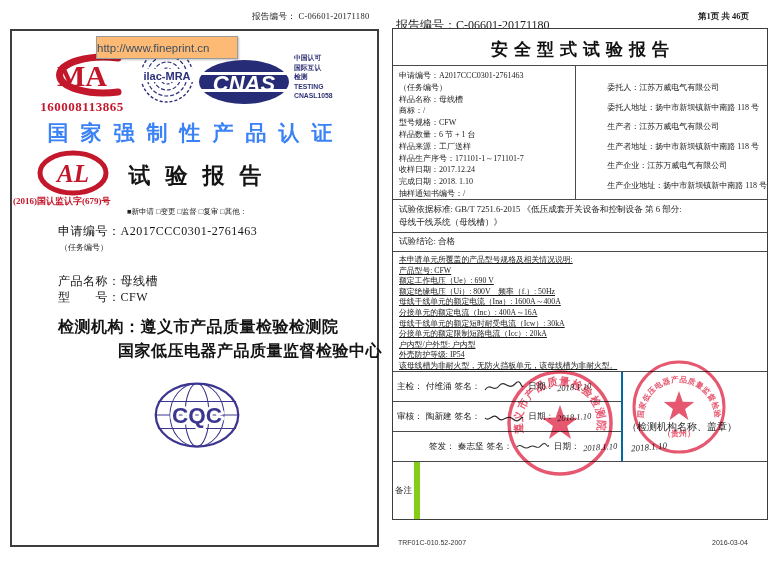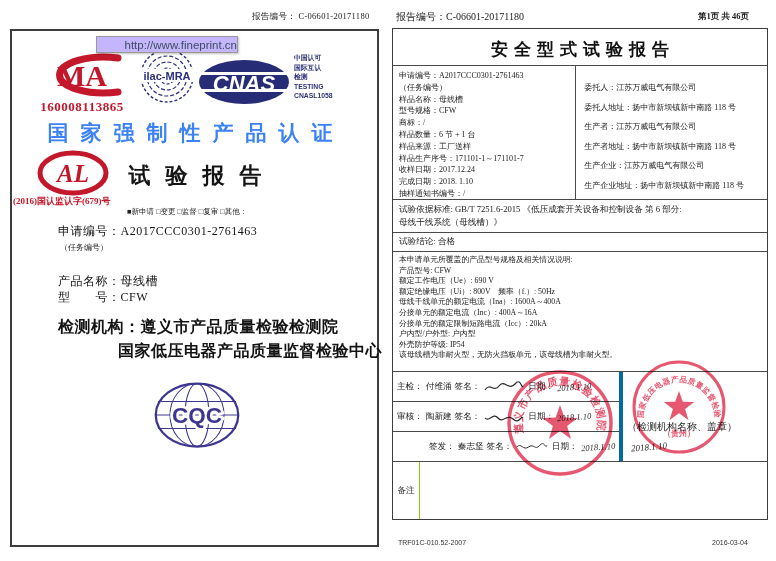--- a/index.html
+++ b/index.html
@@ -8,64 +8,64 @@
 
   .abs { position:absolute; }
 
   
   .lp-report { left:252px; top:11px; font-size:8.5px; letter-spacing:.3px; color:#222; }
   .left-page { left:10px; top:29px; width:369px; height:518px; border:2px solid #3d3d3d; background:#fff; }
 
   .cma-num { left:30px; top:99px; width:104px; text-align:center; font-size:13px; font-weight:bold; color:#c3172b; letter-spacing:.5px; }
   .cnas-side { left:294px; top:53px; font-size:6.8px; line-height:9.5px; font-weight:bold; color:#2f3376; font-family:"Liberation Sans",sans-serif; }
 
-  .fineprint { left:96px; top:36px; width:142px; height:17px; background:#c4b5fd; border:1px solid #9a9a9a; box-shadow:1px 1px 2px rgba(0,0,0,.25); display:flex; align-items:center; justify-content:flex-end; font-family:"Liberation Sans","DejaVu Sans",sans-serif; font-size:11.5px; color:#3d4f62; }
+  .fineprint { left:96px; top:36px; width:142px; height:23px; background:#fdba74; border:1px solid #9a9a9a; box-shadow:1px 1px 2px rgba(0,0,0,.25); display:flex; align-items:center; justify-content:flex-start; font-family:"Liberation Sans","DejaVu Sans",sans-serif; font-size:11.5px; color:#3d4f62; }
 
   .lp-title1 { left:10px; top:119px; width:360px; text-align:center; font-size:21px; font-weight:600; letter-spacing:12px; text-indent:12px; color:#3b82f6; }
   .cal-caption { left:13px; top:195px; font-size:9px; font-weight:bold; color:#c3172b; }
   .lp-title2 { left:95px; top:161px; width:200px; text-align:center; font-size:22px; font-weight:600; letter-spacing:15px; text-indent:15px; color:#141414; }
   .lp-check { left:127px; top:207px; font-size:7.5px; color:#222; }
 
   .lp-field { left:58px; font-size:12px; color:#141414; font-weight:500; letter-spacing:.5px; }
   .lp-note  { left:60px; font-size:8px; color:#222; }
   .lp-agency { font-size:16px; font-weight:600; }
 
   
-  .rp-report { left:396px; top:10px; font-size:10px; color:#222; }
+  .rp-report { left:396px; top:17px; font-size:12px; color:#222; }
   .rp-pageinfo { left:698px; top:11px; font-size:8.5px; color:#222;font-weight:bold; }
   .right-page { left:392px; top:28px; width:376px; height:492px; border:1.5px solid #3d3d3d; background:#fff; }
 
   .rp-row { border-bottom:1px solid #4a4a4a; }
   .rp-title { height:37px; text-align:center; font-size:17px; font-weight:600; letter-spacing:6px; text-indent:6px; padding-top:9px; color:#111; }
 
   .rp-info { height:134px; display:flex; }
   .rp-info-left { width:49%; border-right:1px solid #4a4a4a; padding:4px 6px 0 6px; }
   .rp-info-left div { font-size:8px; line-height:11.8px; white-space:nowrap; }
   .rp-info-right { width:51%; padding:12px 6px 0 8px; }
-  .rp-info-right div { font-size:8px; line-height:19.6px; white-space:nowrap; }
+  .rp-info-right div { font-size:8px; line-height:19.6px; white-space:nowrap;margin-left:23px; }
 
   .rp-standard { height:33px; padding:3px 6px 0 6px; }
   .rp-standard div { font-size:8.6px; line-height:13px; }
   .rp-conclusion { height:19px; padding:3px 6px 0 6px; font-size:8.6px; }
 
-  .rp-specs { height:120px; padding:3px 6px 17px 6px; }
+  .rp-specs { height:120px; padding:3px 6px 17px 6px;text-decoration:underline; }
   .rp-specs div { font-size:7.8px; line-height:10.6px; white-space:nowrap; }
 
   .rp-sig { height:90px; display:flex; }
-  .rp-sig-left { width:61.5%; border-right:4px solid #0369a1; }
+  .rp-sig-left { width:61.5%; border-right:2px solid #0369a1; }
   .sig-row { height:30px; border-bottom:1px solid #4a4a4a; display:flex; align-items:center; padding:0 4px; font-size:8.6px; gap:3px; white-space:nowrap; }
   .sig-row:last-child { border-bottom:none;margin-left:32px; }
   .sig-hand { display:inline-block; }
   .hand-date { font-style:italic; transform:rotate(-4deg); display:inline-block; font-size:8.6px; color:#2b2b2b; }
   .rp-sig-right { width:38.5%; position:relative; }
   .stamp-caption { position:absolute; left:4px; top:48px; font-size:10px; color:#222; white-space:nowrap; }
   .stamp-date { position:absolute; left:8px; top:70px; font-size:9px; font-style:italic; transform:rotate(-5deg); color:#2b2b2b; }
 
   .rp-remark { height:57px; display:flex; border-bottom:none; }
-  .rp-remark-label { width:27px; border-right:1px solid #84cc16; display:flex; align-items:center; justify-content:center; font-size:8.6px; }
+  .rp-remark-label { width:27px; border-right:6px solid #84cc16; display:flex; align-items:center; justify-content:center; font-size:8.6px; }
   .rp-remark-body { flex:1; }
 
   .rp-footer-l { left:398px; top:539px; font-size:7px; color:#333; font-family:"Liberation Sans",sans-serif; }
   .rp-footer-r { left:712px; top:539px; font-size:7px; color:#333; font-family:"Liberation Sans",sans-serif; }
 
   .stamp { opacity:.85; mix-blend-mode:multiply; pointer-events:none; }
 </style>
 </head>
 <body>
 
@@ -140,22 +140,22 @@
   <div class="abs rp-pageinfo">第1页 共 46页</div>
 
   <div class="abs right-page">
     <div class="rp-row rp-title">安全型式试验报告</div>
 
     <div class="rp-row rp-info">
       <div class="rp-info-left">
         <div>申请编号：A2017CCC0301-2761463</div>
         <div>（任务编号）</div>
         <div>样品名称：母线槽</div>
+        <div>商标：/</div>
         <div>型号规格：CFW</div>
-        <div>商标：/</div>
         <div>样品数量：6 节 + 1 台</div>
         <div>样品来源：工厂送样</div>
         <div>样品生产序号：171101-1～171101-7</div>
         <div>收样日期：2017.12.24</div>
         <div>完成日期：2018. 1.10</div>
         <div>抽样通知书编号：/</div>
       </div>
       <div class="rp-info-right">
         <div>委托人：江苏万威电气有限公司</div>
         <div>委托人地址：扬中市新坝镇新中南路 118 号</div>
@@ -173,20 +173,21 @@
 
     <div class="rp-row rp-conclusion">试验结论: 合格</div>
 
     <div class="rp-row rp-specs">
       <div>本申请单元所覆盖的产品型号规格及相关情况说明:</div>
       <div>产品型号: CFW</div>
       <div>额定工作电压（Ue）: 690 V</div>
       <div>额定绝缘电压（Ui）: 800V　频率（f.）: 50Hz</div>
       <div>母线干线单元的额定电流（Ina）: 1600A～400A</div>
       <div>分接单元的额定电流（Inc）: 400A～16A</div>
+      <div>母线干线单元的额定短时耐受电流（Icw）: 30kA</div>
       <div>分接单元的额定限制短路电流（Icc）: 20kA</div>
       <div>户内型/户外型: 户内型</div>
       <div>外壳防护等级: IP54</div>
       <div>该母线槽为非耐火型，无防火挡板单元，该母线槽为非耐火型。</div>
     </div>
 
     <div class="rp-row rp-sig">
       <div class="rp-sig-left">
         <div class="sig-row">
           <span>主检：</span>

